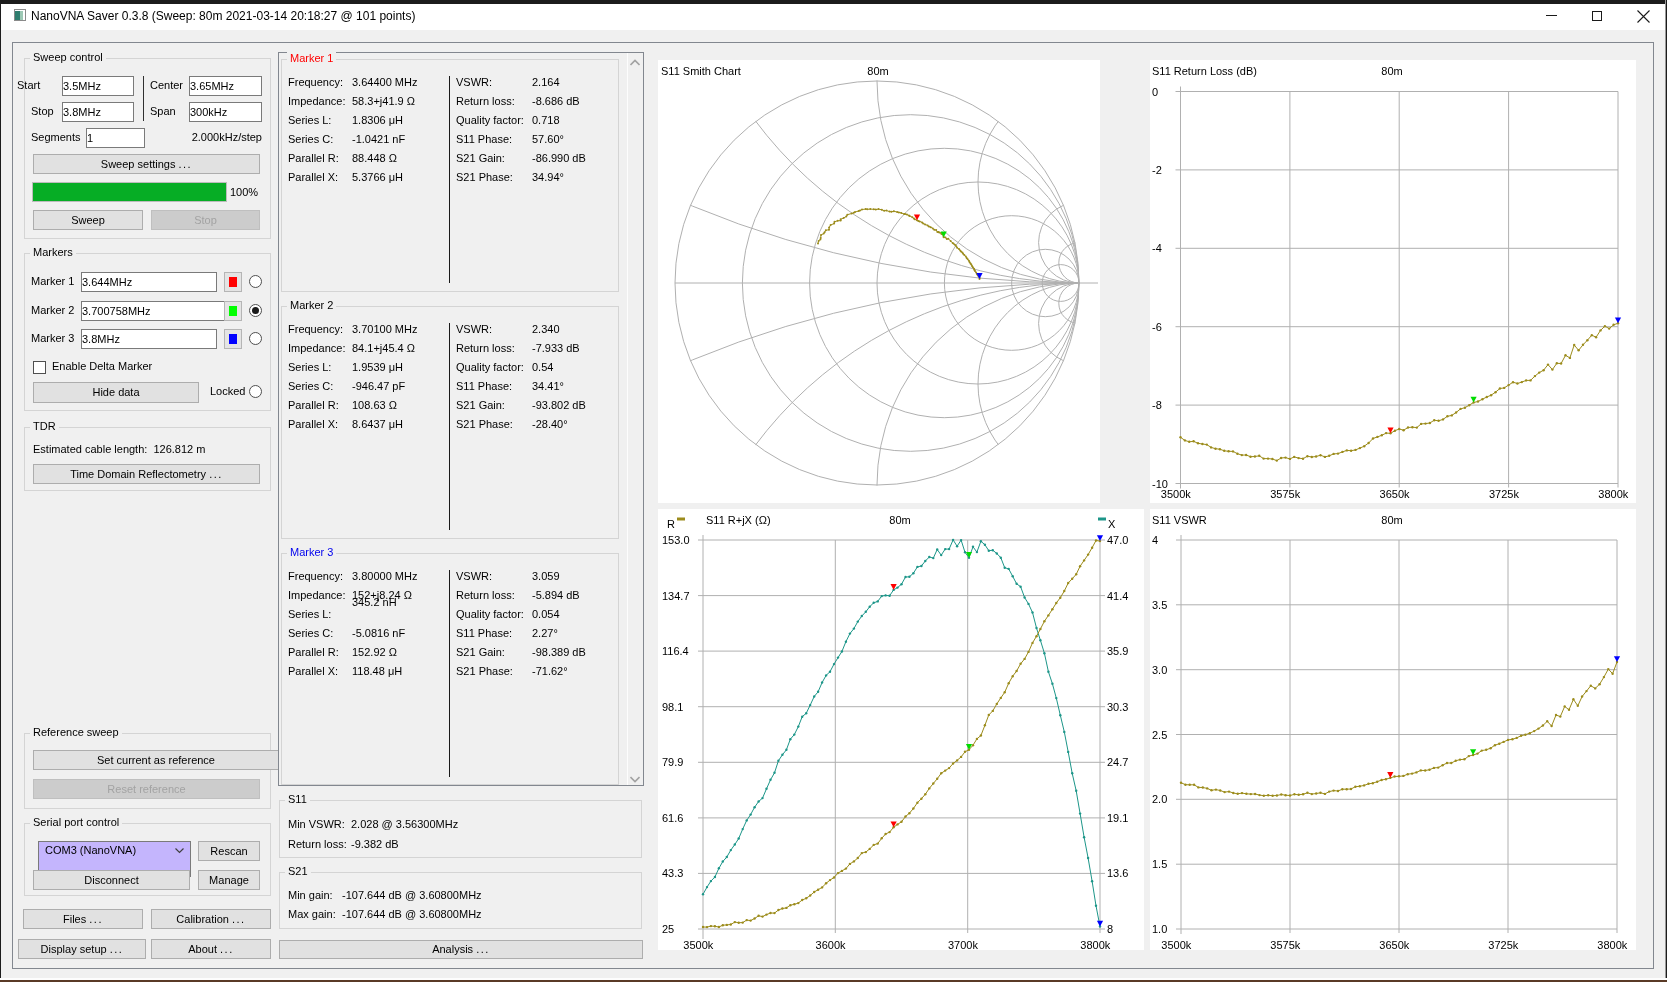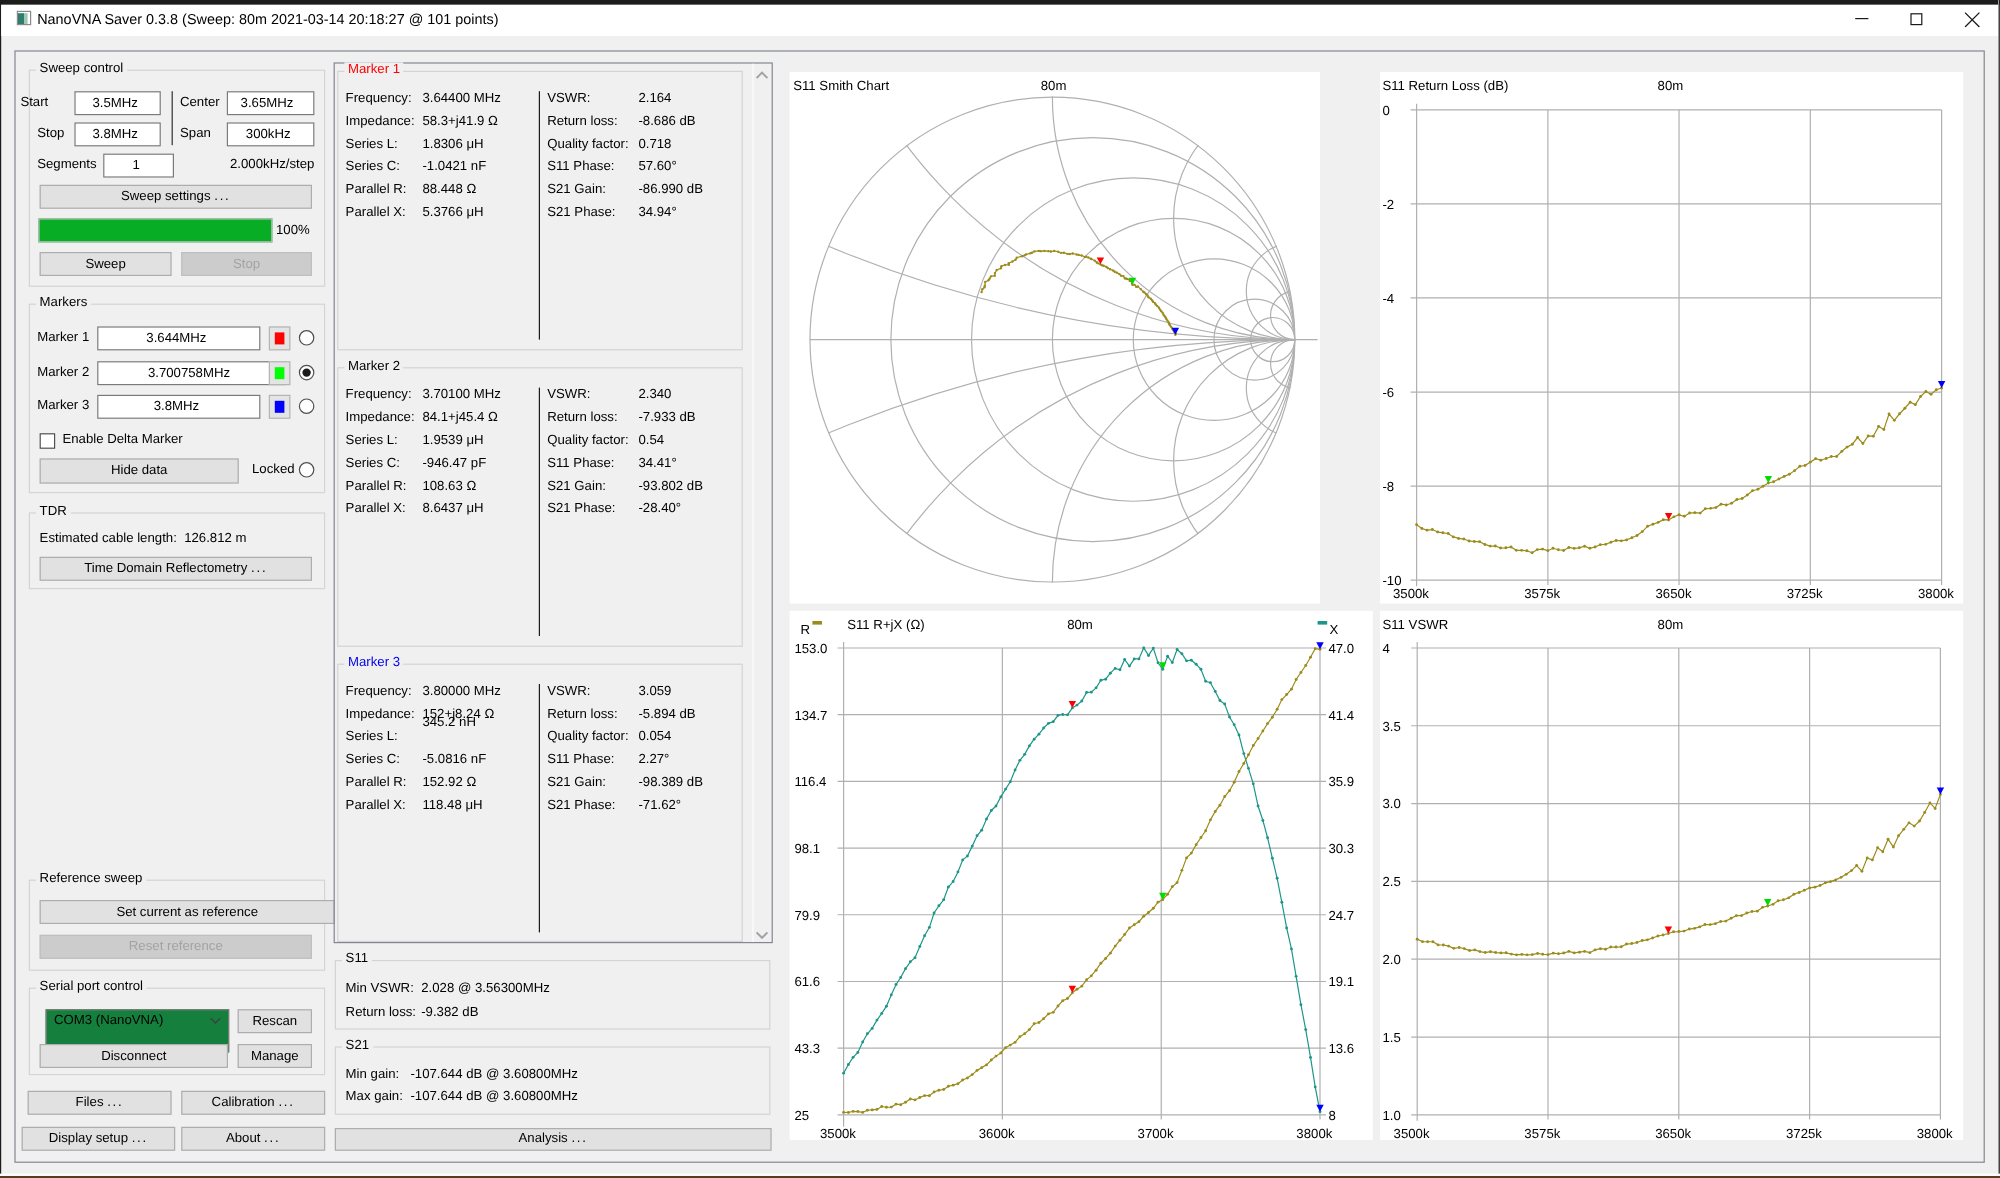--- a/index.html
+++ b/index.html
@@ -1,18 +1,18 @@
 <!DOCTYPE html>
 <html><head><meta charset="utf-8"><style>
 *{margin:0;padding:0;box-sizing:border-box}
 body{width:1667px;height:982px;position:relative;background:#f0f0f0;font-family:"Liberation Sans",sans-serif;font-size:11px;color:#000;overflow:hidden}
 .a{position:absolute;white-space:nowrap}
 .btn{position:absolute;background:#e1e1e1;border:1px solid #adadad;text-align:center;white-space:nowrap}
 .dis{background:#cccccc;border-color:#bfbfbf;color:#a3a3a3}
-.inp{position:absolute;background:#fff;border:1px solid #7a7a7a;text-align:center}
+.inp{position:absolute;background:#fff;border:1px solid #7a7a7a;text-align:left}
 .gb{position:absolute;border:1px solid #d4d4d4}
 .gbt{position:absolute;background:#f0f0f0;padding:0 3px;white-space:nowrap}
 </style></head><body>
 <div class="a" style="left:0;top:0;width:1667px;height:4px;background:#1c1c1c"></div>
 <div class="a" style="left:0;top:0;width:1px;height:980px;background:#1c1c1c"></div>
 <div class="a" style="left:1665px;top:0;width:1px;height:980px;background:#9a9a9a"></div>
 <div class="a" style="left:1666px;top:0;width:1px;height:980px;background:#1c1c1c"></div>
 <div class="a" style="left:0;top:978px;width:1667px;height:2px;background:#fdfdfd"></div>
 <div class="a" style="left:0;top:980px;width:1667px;height:2px;background:#5a3a26"></div>
 <div class="a" style="left:1px;top:4px;width:1664px;height:26px;background:#fff"></div>
@@ -75,21 +75,21 @@
 <div class="gb" style="left:24px;top:427px;width:247px;height:64px"></div>
 <div class="gbt" style="left:30px;top:420px;color:#000">TDR</div>
 <div class="a" style="left:33px;top:443px;color:#000">Estimated cable length:&nbsp;&nbsp;126.812 m</div>
 <div class="btn " style="left:33px;top:464px;width:227px;height:20px;line-height:18px">Time Domain Reflectometry <span style="letter-spacing:1.5px">...</span></div>
 <div class="gb" style="left:24px;top:733px;width:247px;height:76px"></div>
 <div class="gbt" style="left:30px;top:726px;color:#000">Reference sweep</div>
 <div class="btn " style="left:33px;top:750px;width:246px;height:20px;line-height:18px">Set current as reference</div>
 <div class="btn dis" style="left:33px;top:779px;width:227px;height:20px;line-height:18px">Reset reference</div>
 <div class="gb" style="left:24px;top:823px;width:247px;height:73px"></div>
 <div class="gbt" style="left:30px;top:816px;color:#000">Serial port control</div>
-<div class="a" style="left:38px;top:841px;width:153px;height:36px;border:1px solid #7a7a7a;background:#15803d">
+<div class="a" style="left:38px;top:841px;width:153px;height:36px;border:1px solid #7a7a7a;background:#c4b5fd">
     <span style="position:absolute;left:6px;top:2px">COM3 (NanoVNA)</span>
     <svg style="position:absolute;right:6px;top:6px" width="9" height="6">
       <path d="M0.5 0.5 L4.5 4.5 L8.5 0.5" fill="none" stroke="#404040" stroke-width="1.2"></path>
     </svg>
   </div>
 <div class="btn " style="left:198px;top:841px;width:62px;height:20px;line-height:18px">Rescan</div>
 <div class="btn " style="left:33px;top:870px;width:157px;height:20px;line-height:18px">Disconnect</div>
 <div class="btn " style="left:198px;top:870px;width:62px;height:20px;line-height:18px">Manage</div>
 <div class="btn " style="left:23px;top:909px;width:120px;height:20px;line-height:18px">Files <span style="letter-spacing:1.5px">...</span></div>
 <div class="btn " style="left:151px;top:909px;width:120px;height:20px;line-height:18px">Calibration <span style="letter-spacing:1.5px">...</span></div>

